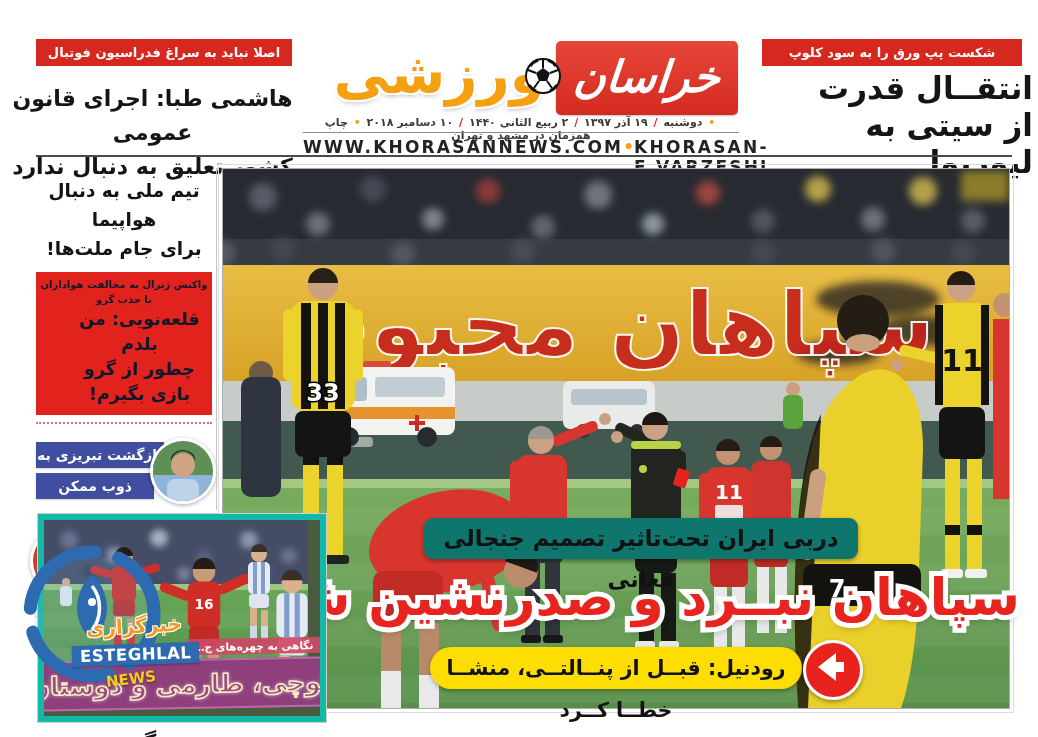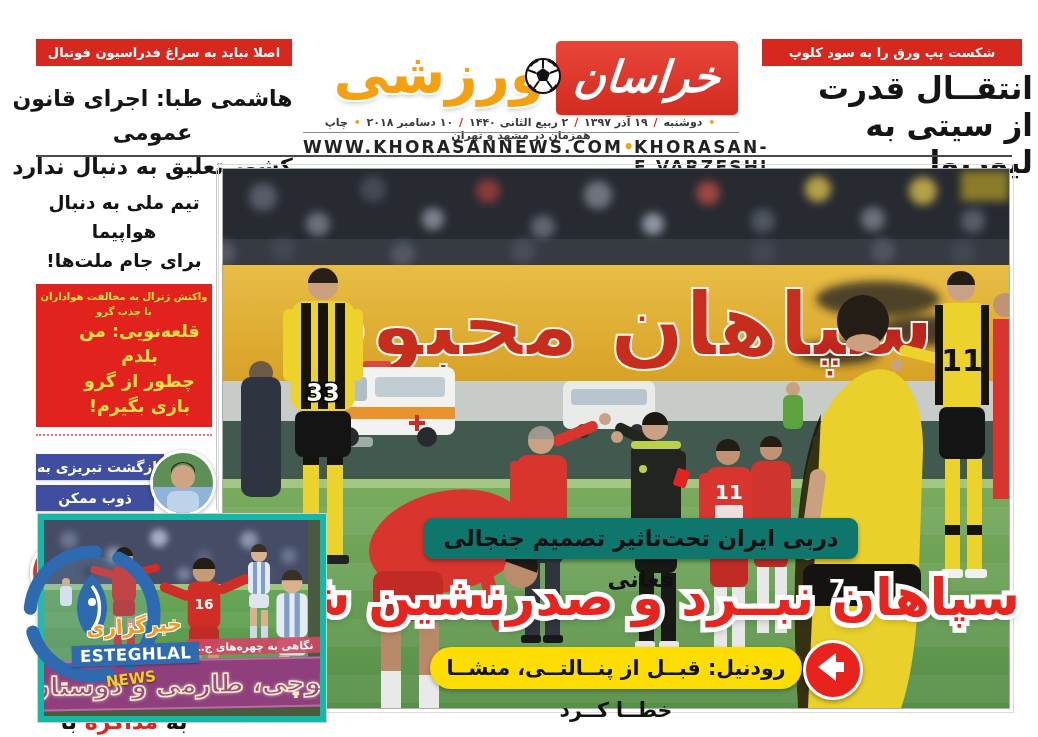--- a/index.html
+++ b/index.html
@@ -20,22 +20,22 @@
             text-shadow:-2px -2px 0 #fff,2px -2px 0 #fff,-2px 2px 0 #fff,2px 2px 0 #fff,0 3px 5px rgba(0,0,0,.25);}
   .dateline{font-size:11px;font-weight:bold;color:#3a3a3a;text-align:center;direction:rtl;}
   .dateline .sep{color:#d6281e;padding:0 2px;}
   .dateline .bullet{color:#f5a011;padding:0 2px;}
   .urlrow{border-top:1px solid #8a8a8a;padding-top:4px;font-size:17px;font-weight:bold;
           letter-spacing:2.2px;color:#222;display:flex;justify-content:space-between;direction:ltr;}
   .urlrow .bullet{color:#f5a011;letter-spacing:0;}
   .rule-main{border-top:2px solid #4a4a4a;}
   
   #sidebar{left:36px;top:168px;width:176px;}
-  .s1{margin-top:20px;font-size:18.5px;font-weight:800;line-height:29px;text-align:center;color:#131313;}
-  .s2{margin-top:9px;background:#e2231d;color:#fde047;text-align:center;padding:5px 4px 8px;}
+  .s1{margin-top:8px;font-size:18.5px;font-weight:800;line-height:29px;text-align:center;color:#131313;}
+  .s2{margin-top:9px;background:#e2231d;color:#0f172a;text-align:center;padding:5px 4px 8px;}
   .s2 .k{font-size:10px;line-height:15px;font-weight:bold;}
   .s2 .h{font-size:17.5px;line-height:25px;font-weight:800;margin-left:31px;}
   .dotted{margin-top:7px;border-top:2px dotted #e2736f;}
   .s34{position:relative;}
   .tagrow{position:absolute;color:#fff;font-weight:bold;font-size:14px;line-height:26px;height:26px;
           text-align:center;box-shadow:0 1px 2px rgba(0,0,0,.2);}
   .blue{background:#3f4e9e;}
   .red{background:#e2231d;}
   .portrait{position:absolute;border-radius:50%;border:3px solid #fff;overflow:hidden;
             box-shadow:0 1px 4px rgba(0,0,0,.35);}

